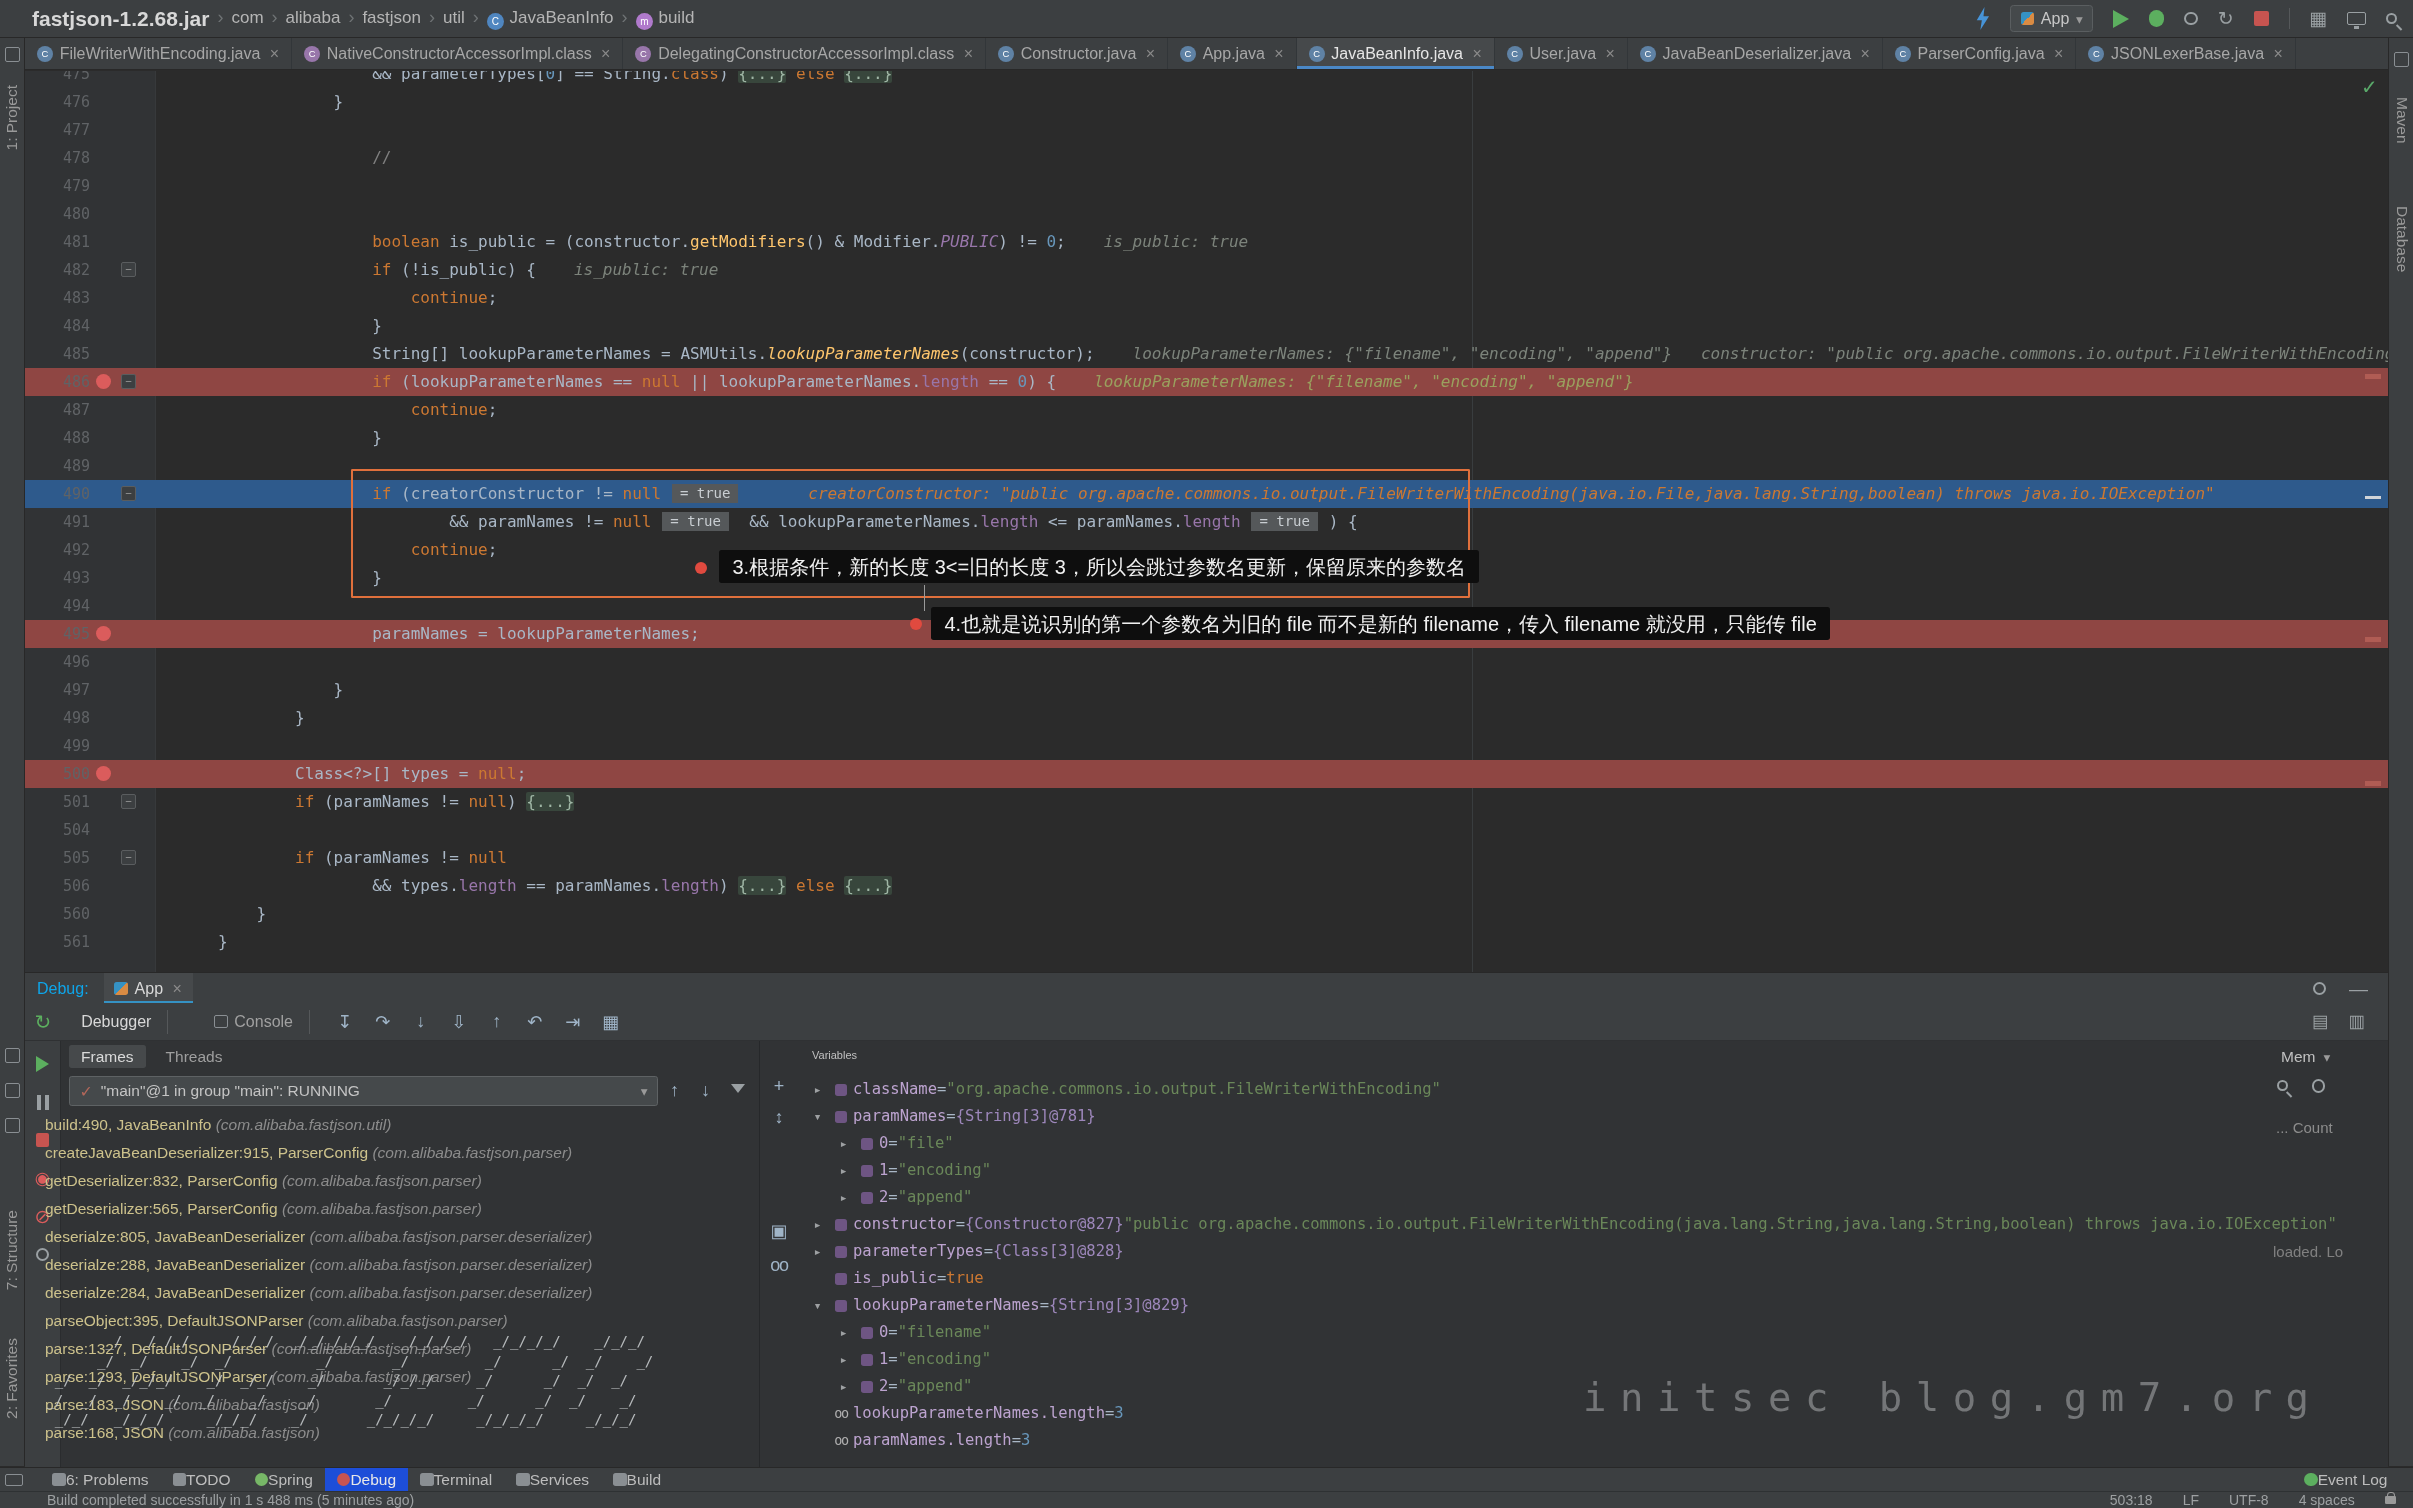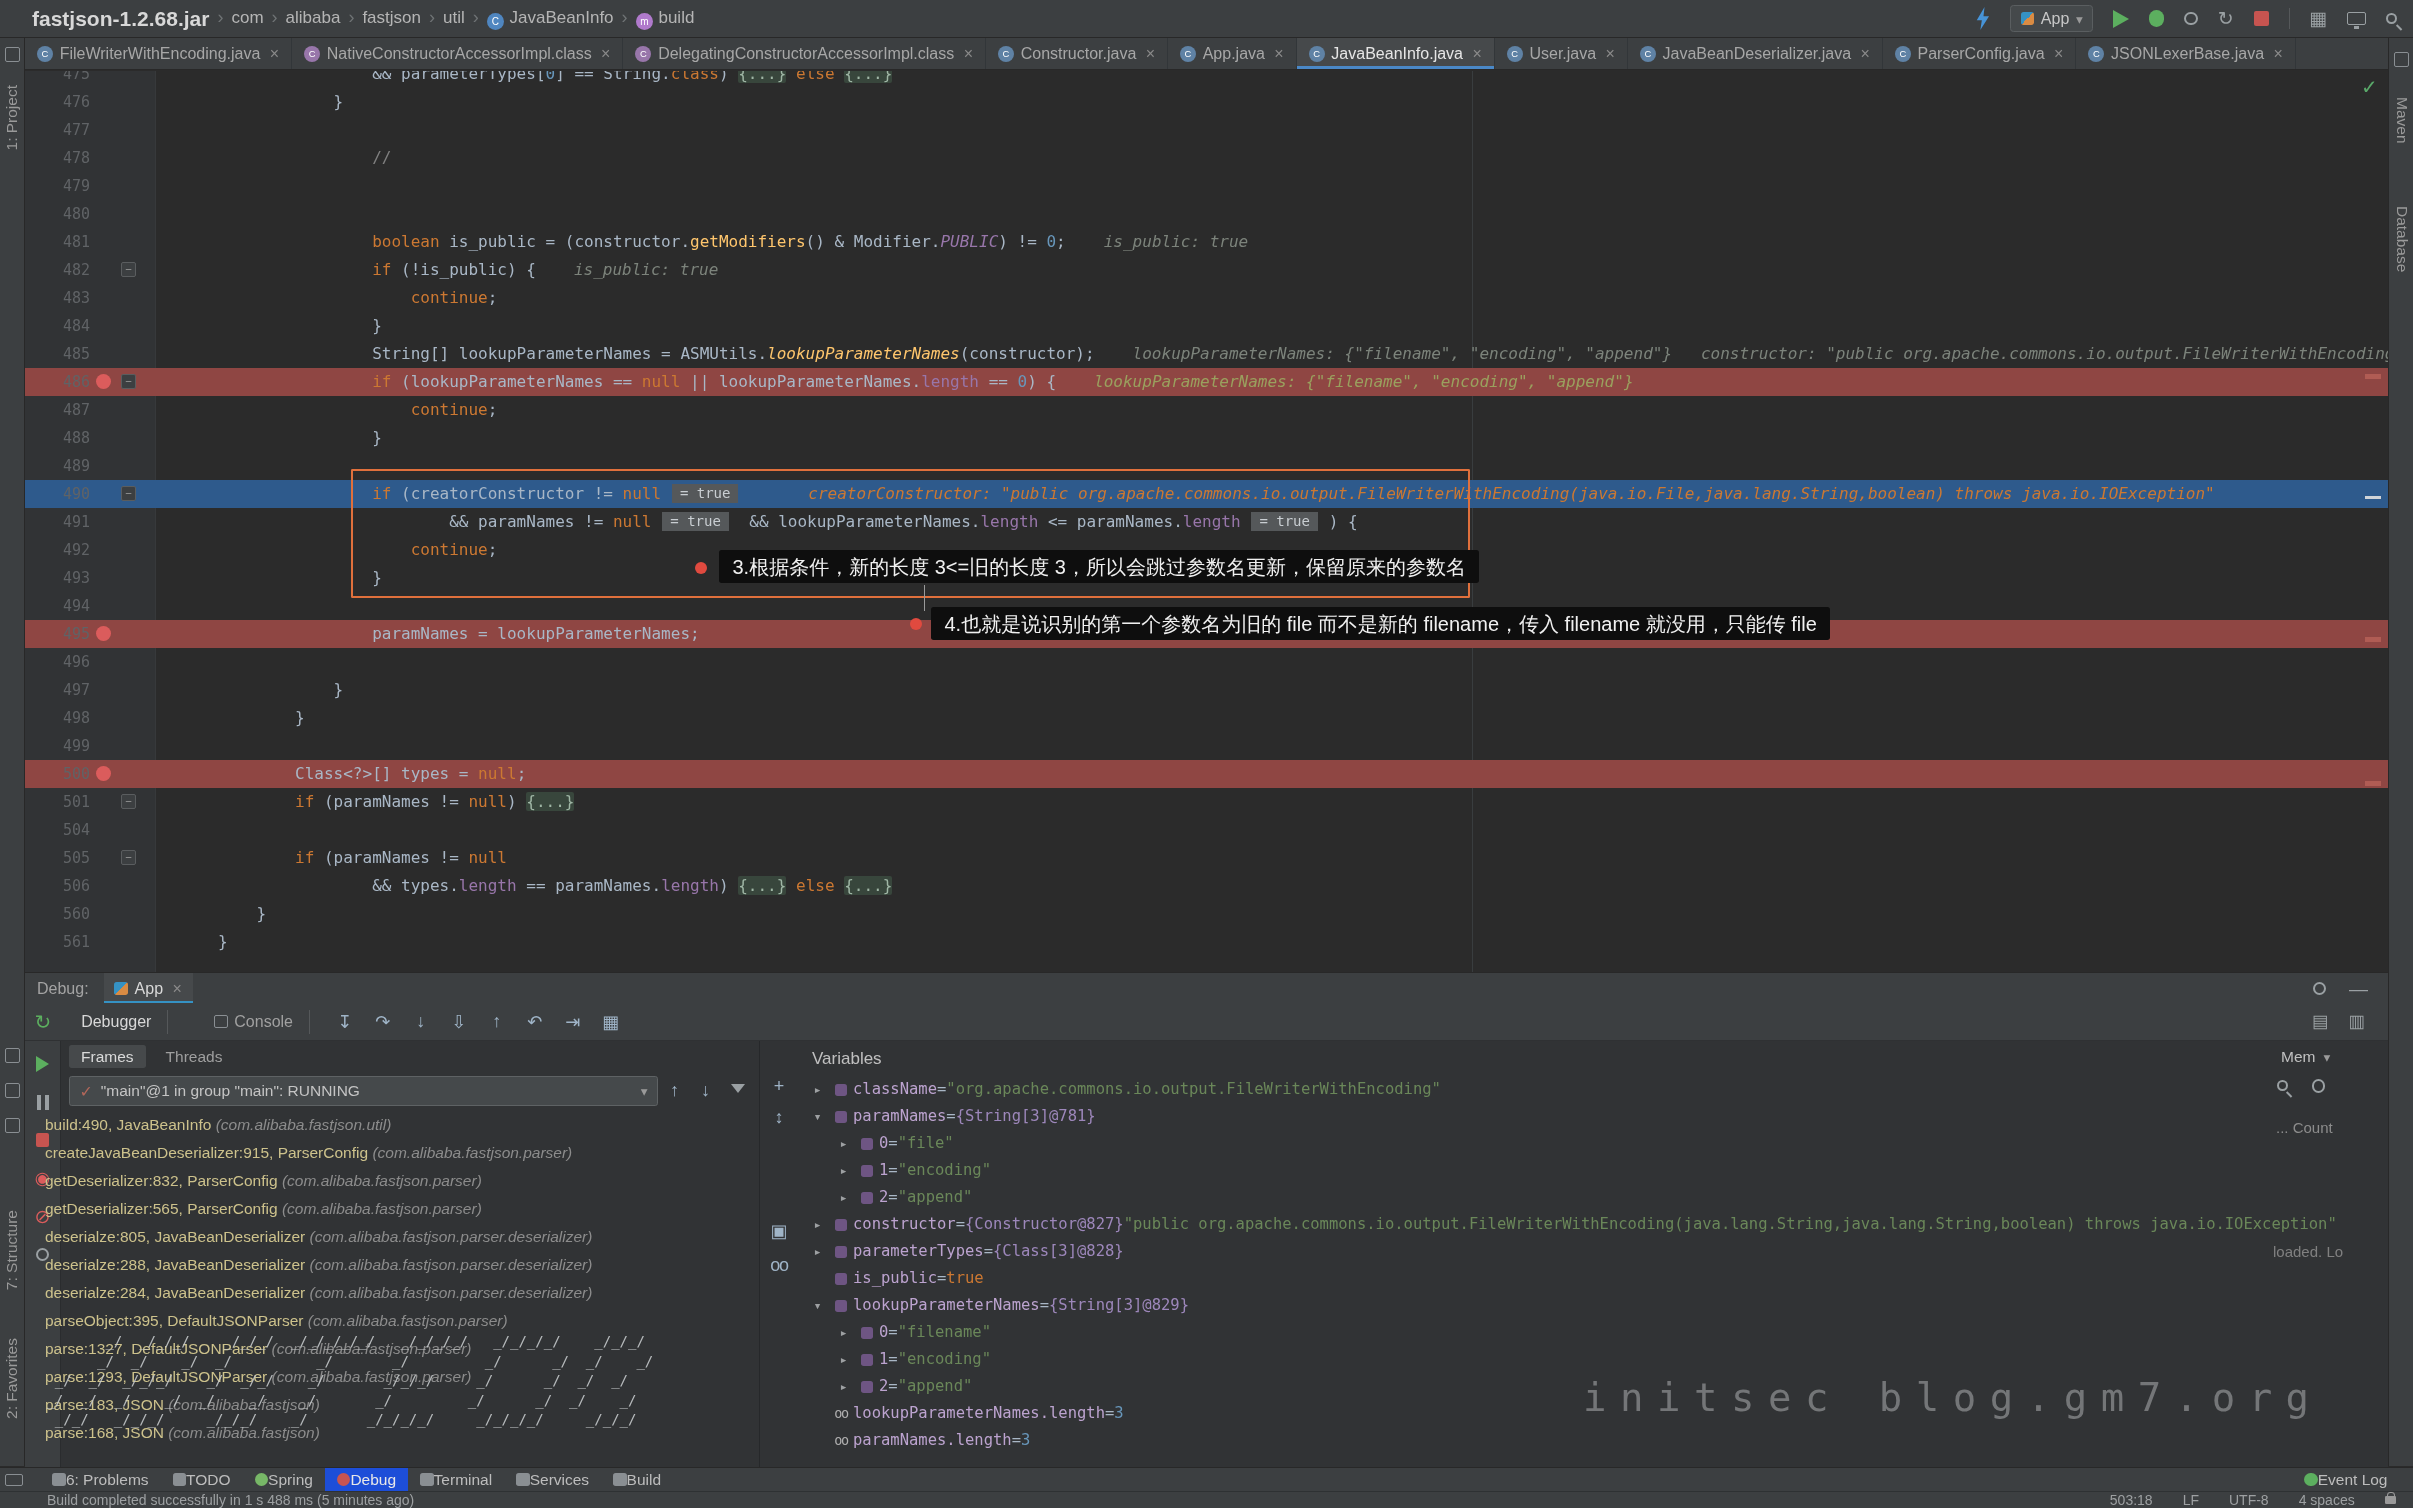--- a/index.html
+++ b/index.html
@@ -74,21 +74,21 @@
   .sbmark{position:absolute;left:2365px;width:16px;height:5.4px;z-index:6}
 
   
   .obox{position:absolute;border:2px solid #e0703c;border-radius:1.3px;z-index:7}
   .callout{position:absolute;background:#0e0e0e;color:#f0f0f0;font-size:20px;line-height:20px;padding:6.7px 13.5px;border-radius:2.7px;white-space:nowrap;z-index:8}
   .cdot{position:absolute;width:12px;height:12px;border-radius:50%;background:#e04a3f;z-index:8}
   .cline{position:absolute;width:1.3px;background:#9a9a9a;z-index:8}
 
   
   #dbghead{position:absolute;left:25px;top:972px;width:2363px;height:32px;background:#3c3f41;border-top:0.7px solid #282828;display:flex;align-items:center;z-index:10}
-  #dbghead .dlab{font-size:16px;color:#a3a3a3;margin-left:12px}
+  #dbghead .dlab{font-size:16px;color:#0ea5e9;margin-left:12px}
   .dtab{display:flex;align-items:center;gap:6.7px;height:100%;padding:0 10.8px;background:#46494b;margin-left:15px;position:relative;font-size:16px;color:#d8d8d8}
   .dtab::after{content:"";position:absolute;left:0;right:0;bottom:0;height:2.7px;background:#3592c4}
   #dbghead .right{margin-left:auto;display:flex;gap:23px;margin-right:20px;align-items:center}
   .i-gear{width:13.5px;height:13.5px;border:2.7px solid #9aa0a3;border-radius:50%}
   .i-min{color:#9aa0a3;font-size:19px;line-height:13.5px}
 
   #dbgtool{position:absolute;left:25px;top:1003px;width:2363px;height:38px;background:#3c3f41;border-bottom:0.7px solid #2f3133;display:flex;align-items:center;z-index:10}
   #dbgtool .rerun{color:#5caf5f;font-size:20px;margin-left:9.4px}
   #dbgtool .ttab{font-size:16px;margin-left:30px;color:#d8d8d8}
   #dbgtool .ttab.dim{color:#a0a0a0;display:flex;align-items:center;gap:6.7px}
@@ -115,21 +115,21 @@
   .fnav{position:absolute;top:39px;color:#9fb4c7;font-size:18px}
   .funnel{position:absolute;top:43px;width:0;height:0;border-left:7.4px solid transparent;border-right:7.4px solid transparent;border-top:9.4px solid #9aa0a3}
   #frameslist{position:absolute;left:0;top:70px;width:734px;bottom:0;overflow:hidden}
   .frow{height:28px;line-height:28px;padding-left:20px;white-space:nowrap;font-size:15.5px}
   .fmain{color:#cdc28c}
   .fpkg{color:#8c8c8c;font-style:italic}
 
   #vdivider{position:absolute;left:734px;top:0;width:0.7px;height:100%;background:#26282a}
   #varstrip{position:absolute;left:735px;top:0;width:38px;height:100%}
   #varstrip .vi{position:absolute;left:0;width:38px;text-align:center;color:#9fb4c7;font-size:18px}
-  #varsTitle{position:absolute;left:787px;top:8px;font-size:17px;color:#c0c0c0}
+  #varsTitle{position:absolute;left:787px;top:8px;font-size:11px;color:#c0c0c0}
   #memwrap{position:absolute;left:2256px;top:6.7px;display:flex;gap:8px;align-items:center;font-size:15.5px;color:#c0c0c0}
   #memicons{position:absolute;left:2252px;top:38px;display:flex;gap:24px;align-items:center}
   #countlab{position:absolute;left:2251px;top:78px;font-size:15px;color:#8c8c8c}
   #loadedlab{position:absolute;left:2248px;top:202px;font-size:15px;color:#808080;white-space:nowrap}
   #varstree{position:absolute;left:773px;top:35px;right:40px;bottom:0;overflow:hidden}
   .vrow{height:27px;line-height:27px;white-space:nowrap;font-family:"DejaVu Sans Mono",monospace;font-size:15.5px;display:flex;align-items:center}
   .vch{width:23px;color:#9da0a2;font-size:13.5px;text-align:center;flex:none}
   .vicon{width:24px;flex:none;text-align:center}
   .vicon.var::before{content:"";display:inline-block;width:12px;height:12px;border-radius:2.7px;background:#6e5583;vertical-align:-2px}
   .vicon.watch{color:#b0b0b0;font-size:13.5px;letter-spacing:-1.3px}

